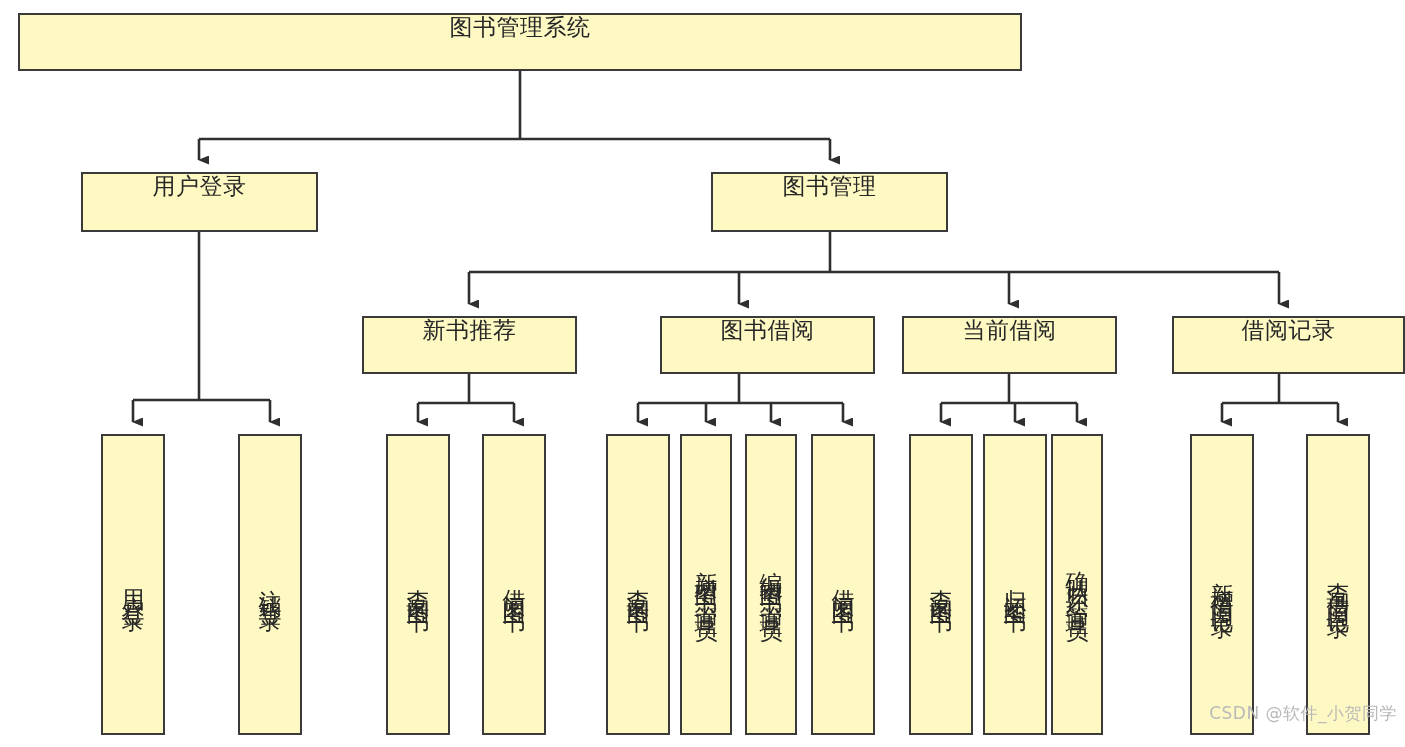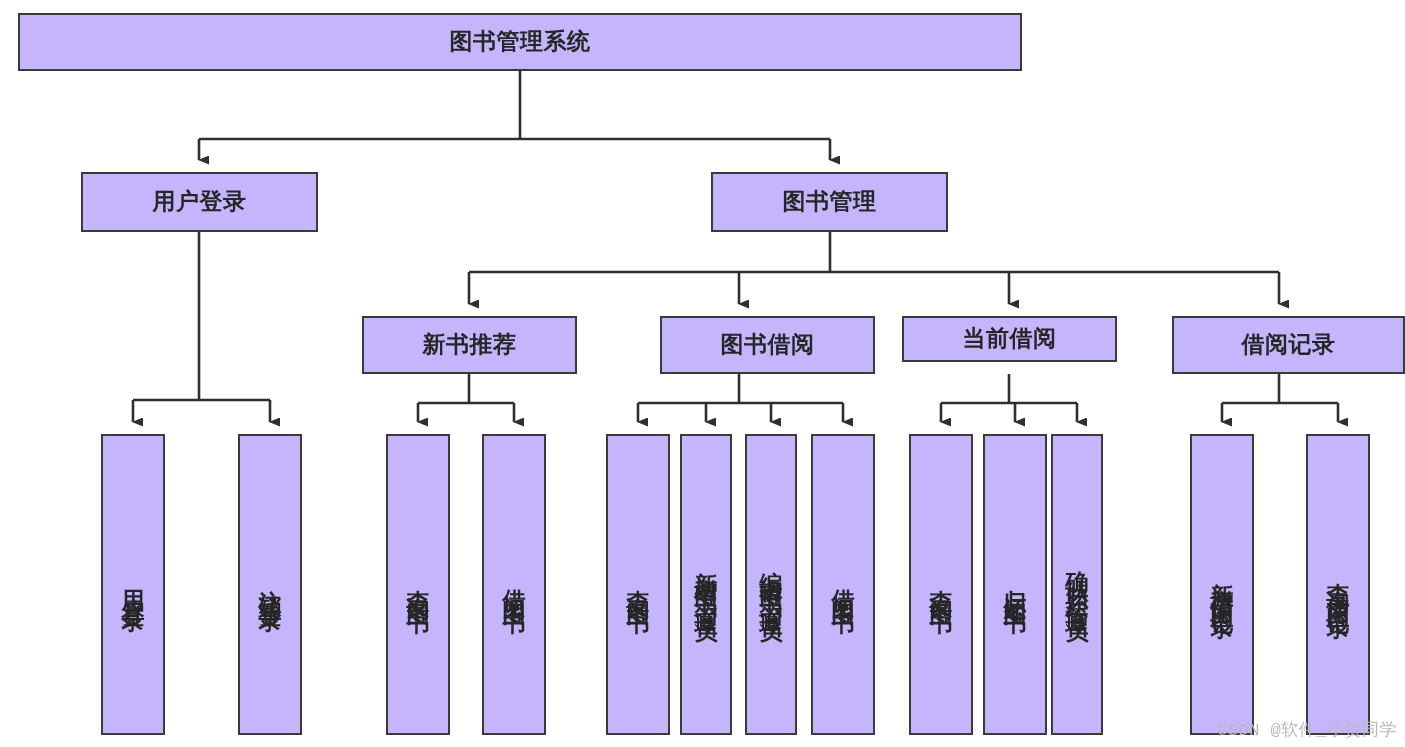--- a/index.html
+++ b/index.html
@@ -24,26 +24,24 @@
     position: absolute;
     top: 0;
     left: 0;
     width: 1405px;
     height: 747px;
   }
   .node-box {
     position: absolute;
     box-sizing: border-box;
     border: 2px solid #3a3a3a;
-    background: #c4b5fd;
+    background: #fef9c3;
     display: flex;
-    align-items: center;
     justify-content: center;
     color: #262626;
-    font-weight: bold;
   }
   .node-box.horizontal {
     font-size: 23px;
     line-height: 1.1;
     letter-spacing: 0.5px;
   }
   .node-box.vertical {
     font-size: 23px;
   }
   .node-box.vertical .vtext {
@@ -53,27 +51,26 @@
     line-height: 1;
     white-space: nowrap;
     text-align: center;
   }
   .node-label {
     white-space: nowrap;
   }
   .watermark {
     position: absolute;
     right: 8px;
-    bottom: 6px;
+    bottom: 22px;
     font-size: 17px;
     color: #b9b9b9;
     letter-spacing: 0.5px;
     white-space: nowrap;
     pointer-events: none;
-    font-family: Liberation Mono, monospace;
   }
 </style>
 </head>
 <body>
 
 <div id="diagram-root">
 
   <svg class="diagram-canvas" viewBox="0 0 1405 747" xmlns="http://www.w3.org/2000/svg">
     <defs>
       <marker id="arrowhead" markerWidth="9" markerHeight="11" refX="4.5" refY="10" orient="auto" markerUnits="userSpaceOnUse">
@@ -146,21 +143,21 @@
   <div class="node-box horizontal" style="left:711px; top:172px; width:237px; height:60px;">
     <span class="node-label">图书管理</span>
   </div>
 
   <div class="node-box horizontal" style="left:362px; top:316px; width:215px; height:58px;">
     <span class="node-label">新书推荐</span>
   </div>
   <div class="node-box horizontal" style="left:660px; top:316px; width:215px; height:58px;">
     <span class="node-label">图书借阅</span>
   </div>
-  <div class="node-box horizontal" style="left:902px; top:316px; width:215px; height:46px;">
+  <div class="node-box horizontal" style="left:902px; top:316px; width:215px; height:58px;">
     <span class="node-label">当前借阅</span>
   </div>
   <div class="node-box horizontal" style="left:1172px; top:316px; width:233px; height:58px;">
     <span class="node-label">借阅记录</span>
   </div>
 
   <div class="node-box vertical" style="left:101px; top:434px; width:64px; height:301px;">
     <span class="vtext">用户登录</span>
   </div>
   <div class="node-box vertical" style="left:238px; top:434px; width:64px; height:301px;">

